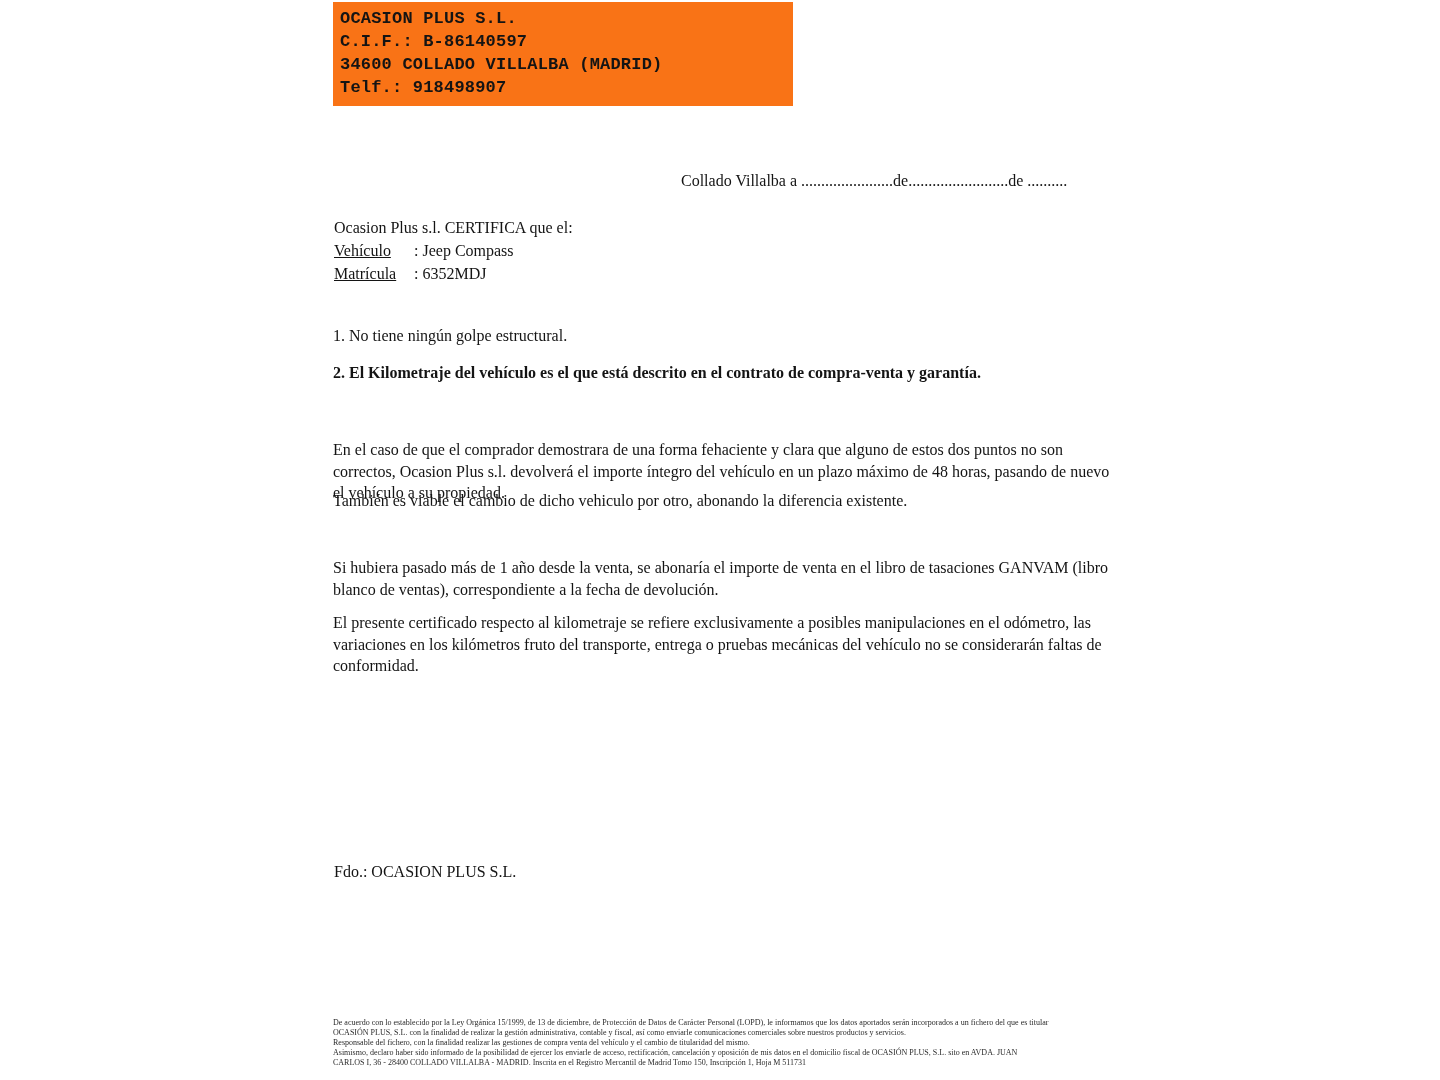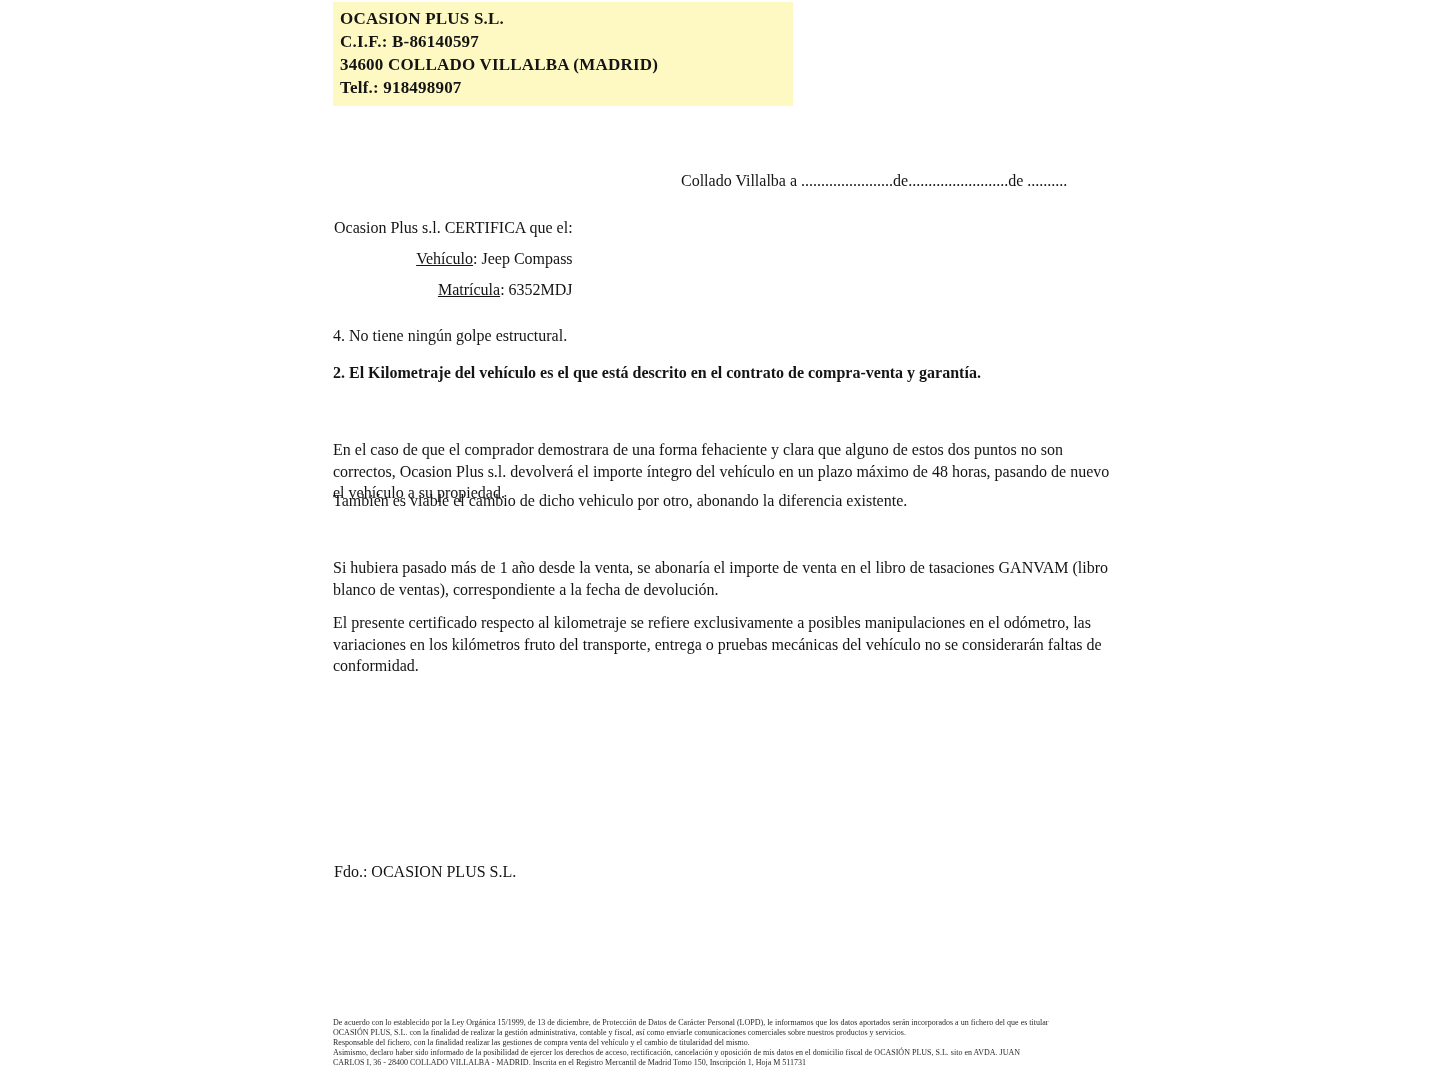--- a/index.html
+++ b/index.html
@@ -35,22 +35,22 @@
     font-size: 16px;
     white-space: nowrap;
     font-family: Liberation Serif, serif;
   }
   .cert-block {
     position: absolute;
     left: 334px;
     top: 216px;
     font-size: 16px;
   }
-  .cert-block .row { line-height: 23px; white-space: nowrap; text-align: right; }
-  .label-wrap { display: inline-block; width: 80px; margin-top: 8px; }
+  .cert-block .row { line-height: 23px; white-space: nowrap; }
+  .label-wrap { display: inline-block; width: 80px; }
   .u { text-decoration: underline; }
   .point {
     position: absolute;
     left: 333px;
     font-size: 16px;
     white-space: nowrap;
   }
   .point1 { top: 327px; }
   .point2 { top: 364px; font-weight: bold; }
   .para {
@@ -83,50 +83,50 @@
     white-space: nowrap;
     color: #2a2a2a;
     font-family: Liberation Serif, serif;
   }
 </style>
 </head>
 <body>
 
 <div class="page" style="background: rgb(255, 255, 255);">
 
-  <div class="header-box" style="background: #fef9c3;">
+  <div class="header-box" style="background: #f97316; font-family: Liberation Mono, monospace;">
     <div class="hline">OCASION PLUS S.L.</div>
     <div class="hline">C.I.F.: B-86140597</div>
     <div class="hline">34600 COLLADO VILLALBA (MADRID)</div>
     <div class="hline">Telf.: 918498907</div>
   </div>
 
   <div class="date-line">Collado Villalba a .......................de.........................de ..........</div>
 
   <div class="cert-block">
     <div class="row">Ocasion Plus s.l. CERTIFICA que el:</div>
     <div class="row">
       <span class="label-wrap"><span class="u">Vehículo</span></span><span>: Jeep Compass</span>
     </div>
     <div class="row">
       <span class="label-wrap"><span class="u">Matrícula</span></span><span>: 6352MDJ</span>
     </div>
   </div>
 
-  <div class="point point1">4. No tiene ningún golpe estructural.</div>
+  <div class="point point1">1. No tiene ningún golpe estructural.</div>
   <div class="point point2">2. El Kilometraje del vehículo es el que está descrito en el contrato de compra-venta y garantía.</div>
 
   <div class="para para1">En el caso de que el comprador demostrara de una forma fehaciente y clara que alguno de estos dos puntos no son correctos, Ocasion Plus s.l. devolverá el importe íntegro del vehículo en un plazo máximo de 48 horas, pasando de nuevo el vehículo a su propiedad.</div>
   <div class="para para2">También es viable el cambio de dicho vehiculo por otro, abonando la diferencia existente.</div>
   <div class="para para3">Si hubiera pasado más de 1 año desde la venta, se abonaría el importe de venta en el libro de tasaciones GANVAM (libro blanco de ventas), correspondiente a la fecha de devolución.</div>
   <div class="para para4">El presente certificado respecto al kilometraje se refiere exclusivamente a posibles manipulaciones en el odómetro, las variaciones en los kilómetros fruto del transporte, entrega o pruebas mecánicas del vehículo no se considerarán faltas de conformidad.</div>
 
   <div class="signature">Fdo.: OCASION PLUS S.L.</div>
 
   <div class="legal">
     <div class="lline">De acuerdo con lo establecido por la Ley Orgánica 15/1999, de 13 de diciembre, de Protección de Datos de Carácter Personal (LOPD), le informamos que los datos aportados serán incorporados a un fichero del que es titular</div>
     <div class="lline">OCASIÓN PLUS, S.L. con la finalidad de realizar la gestión administrativa, contable y fiscal, así como enviarle comunicaciones comerciales sobre nuestros productos y servicios.</div>
     <div class="lline">Responsable del fichero, con la finalidad realizar las gestiones de compra venta del vehículo y el cambio de titularidad del mismo.</div>
-    <div class="lline">Asimismo, declaro haber sido informado de la posibilidad de ejercer los derechos de acceso, rectificación, cancelación y oposición de mis datos en el domicilio fiscal de OCASIÓN PLUS, S.L. sito en AVDA. JUAN</div>
+    <div class="lline">Asimismo, declaro haber sido informado de la posibilidad de ejercer los enviarle de acceso, rectificación, cancelación y oposición de mis datos en el domicilio fiscal de OCASIÓN PLUS, S.L. sito en AVDA. JUAN</div>
     <div class="lline">CARLOS I, 36 - 28400 COLLADO VILLALBA - MADRID. Inscrita en el Registro Mercantil de Madrid Tomo 150, Inscripción 1, Hoja M 511731</div>
   </div>
 
 </div>
 
 </body></html>

